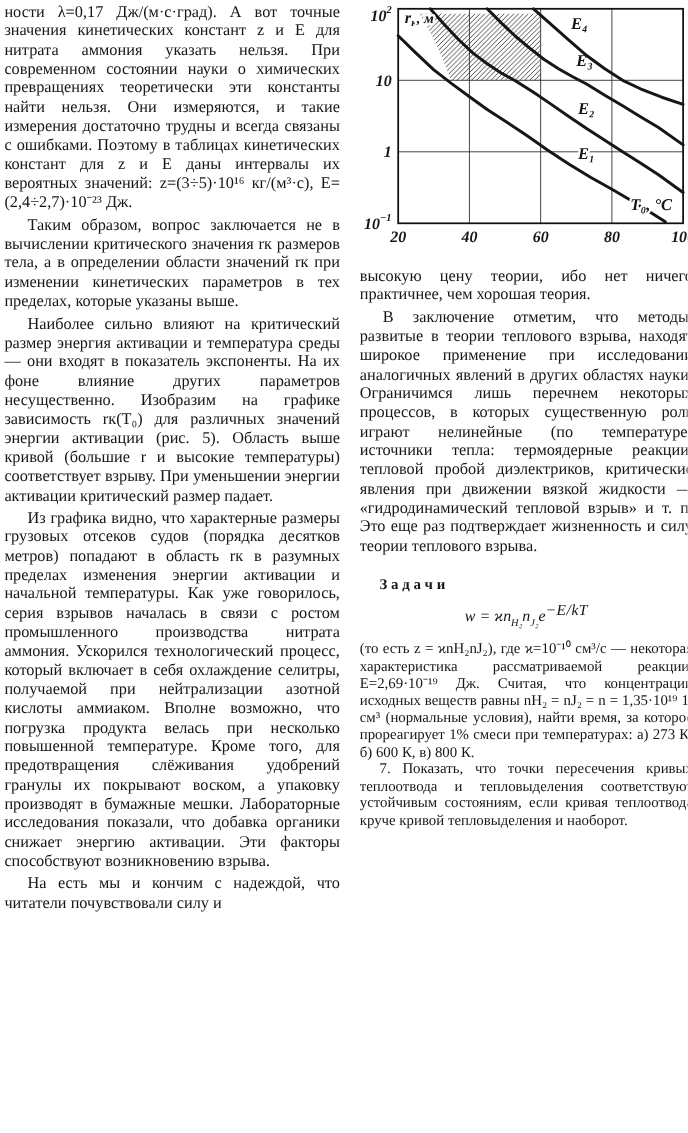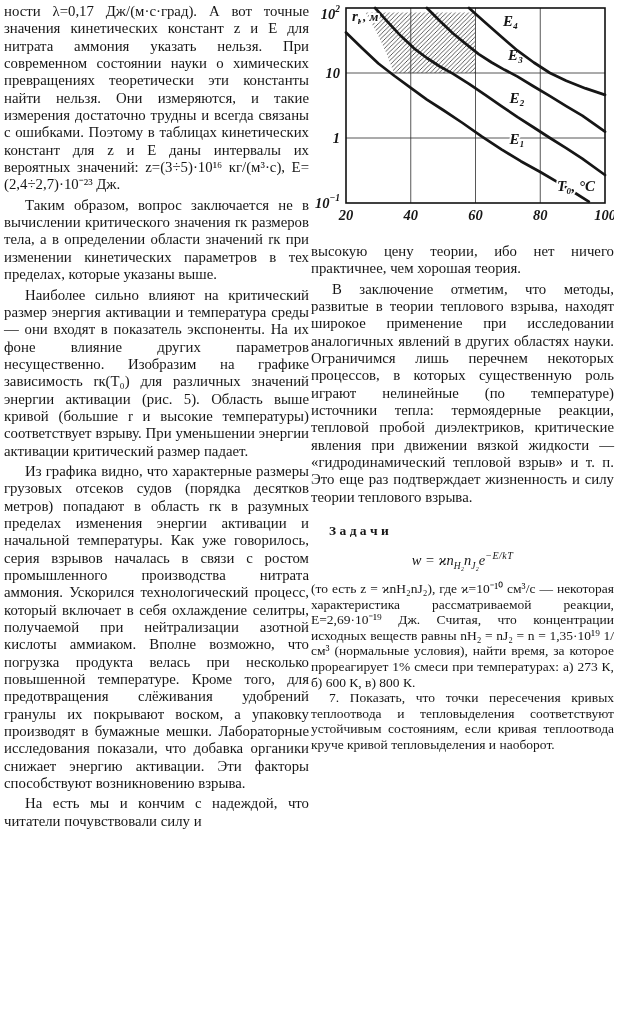--- a/index.html
+++ b/index.html
@@ -3,21 +3,21 @@
 <meta charset="utf-8">
 <style>
   * { margin:0; padding:0; box-sizing:border-box; }
   html,body { width:625px; height:1030px; }
   body {
     background:#ffffff;
     color:#161616;
     font-family:"Liberation Serif", serif;
     overflow:hidden;
   }
-  .page { display:flex; gap:2px; padding:3px 3px 0 4px; }
+  .page { display:flex; gap:18px; padding:3px 3px 0 4px; }
   .col-left  { width:305px; flex:none; }
   .col-right { width:303px; flex:none; }
 
   p.body { font-size:14.8px; line-height:17.35px; text-align:justify; }
   .indent { text-indent:21px; }
   .gap { margin-top:3px; }
 
   figure { display:block; }
   #chart-svg { display:block; }
   .caption {
@@ -34,21 +34,21 @@
   .tasks .indent { text-indent:18px; }
   .tasks-heading {
     font-weight:700; font-size:13.5px;
     margin:17px 0 9px 18px;
   }
   .formula {
     text-align:center; font-style:italic;
     font-size:14.5px; margin:9px 0 7px 0;
   }
   .formula sub { font-size:9.5px; }
-  .formula sup { font-size:10px; letter-spacing:0.5px; }
+  .formula sup { font-size:14px; letter-spacing:0.5px; }
 
   
   .tick {
     font-family:"Liberation Serif", serif;
     font-size:14.5px; font-style:italic; font-weight:700;
     fill:#161616;
   }
   .curve-label, .axis-label {
     font-family:"Liberation Serif", serif;
     font-size:15px; font-style:italic; font-weight:700;

